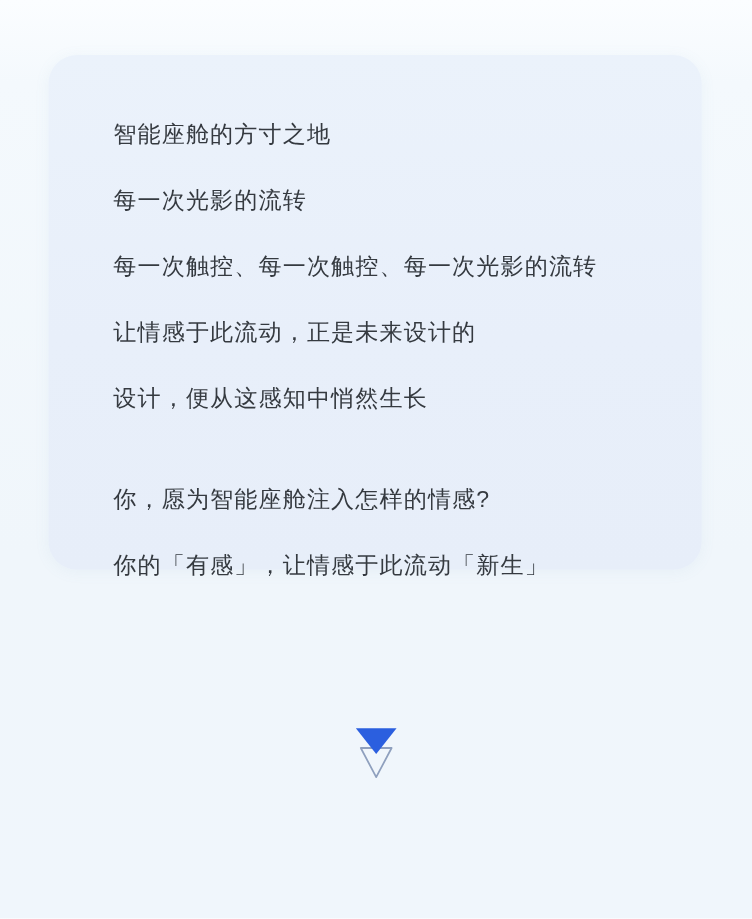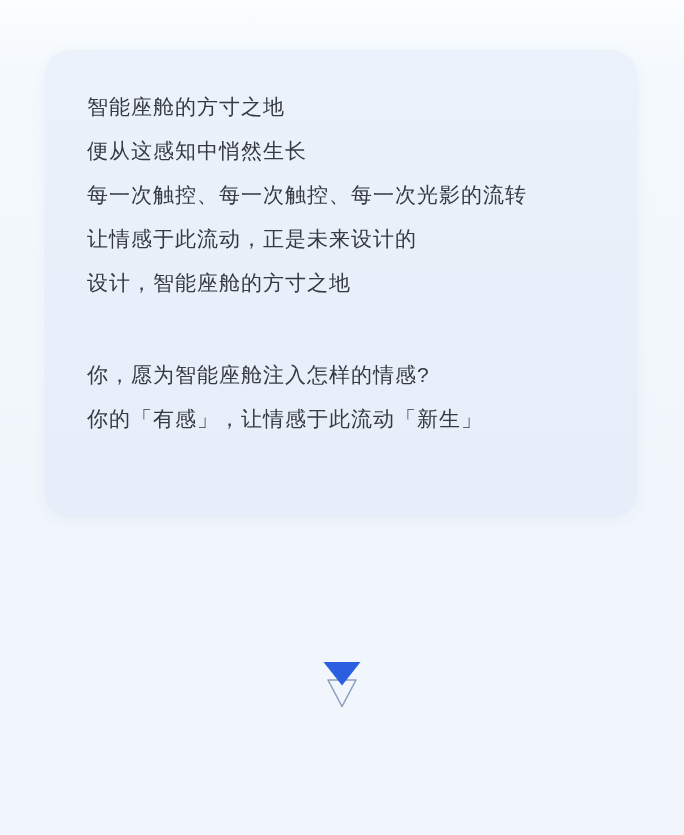--- a/index.html
+++ b/index.html
@@ -20,21 +20,21 @@
     top: 50px;
     width: 594px;
     height: 468px;
     box-sizing: border-box;
     padding: 35px 40px 32px 43px;
     border-radius: 26px;
     background: linear-gradient(180deg, #EBF2FB 0%, #E8EFFA 55%, #E7EEF9 100%);
     box-shadow: 0 2px 14px rgba(120, 150, 190, 0.07);
   }
   .line {
-    margin: 0;
+    margin: 16px;
     font-size: 21px;
     line-height: 44px;
     letter-spacing: 1px;
     color: #353A40;
     white-space: nowrap;
   }
   .poem-block-2 {
     margin-top: 48px;
   }
   .scroll-indicator {
@@ -54,24 +54,24 @@
     width: 42px;
     height: 52px;
   }
 </style>
 </head>
 <body>
 
 <section class="poem-card">
   <div class="poem-block">
     <p class="line">智能座舱的方寸之地</p>
-    <p class="line">便从这感知中悄然生长</p>
+    <p class="line">每一次光影的流转</p>
     <p class="line">每一次触控、每一次触控、每一次光影的流转</p>
     <p class="line">让情感于此流动，正是未来设计的</p>
-    <p class="line">设计，智能座舱的方寸之地</p>
+    <p class="line">设计，便从这感知中悄然生长</p>
   </div>
   <div class="poem-block poem-block-2">
     <p class="line">你，愿为智能座舱注入怎样的情感?</p>
     <p class="line">你的「有感」，让情感于此流动「新生」</p>
   </div>
 </section>
 
 <button class="scroll-indicator" aria-label="scroll down">
   <span>
     <svg viewBox="0 0 42 52" xmlns="http://www.w3.org/2000/svg">

